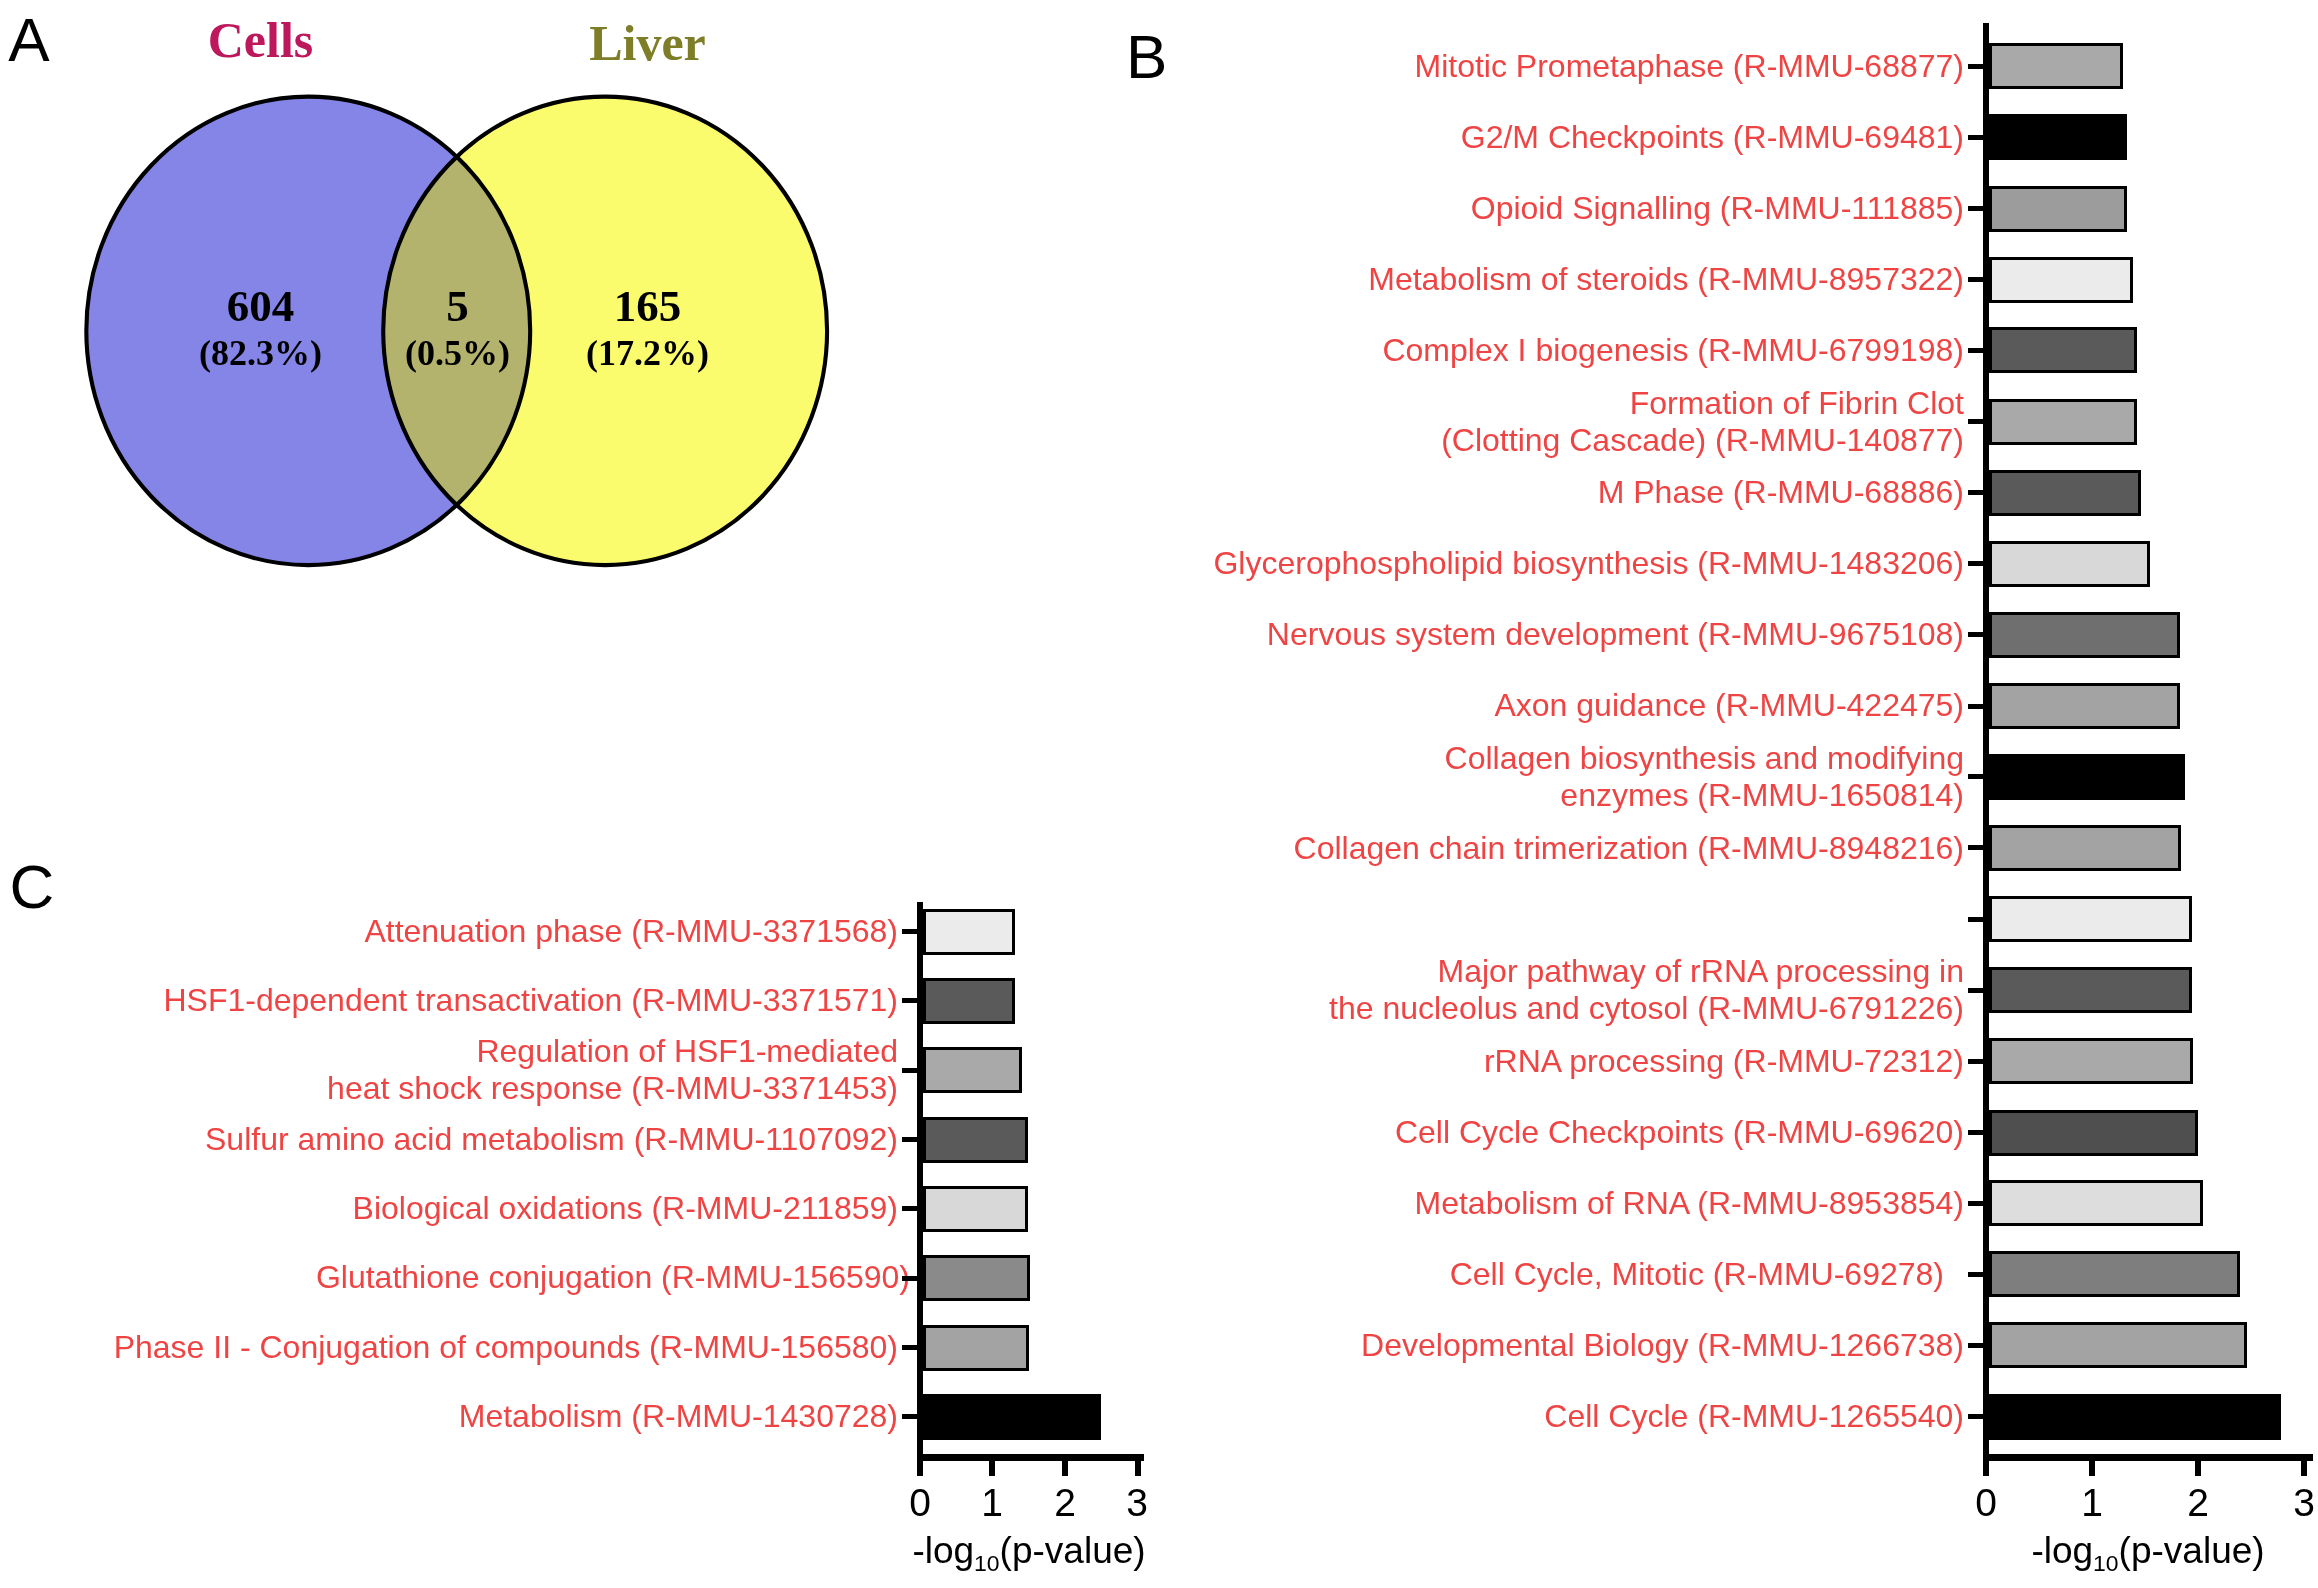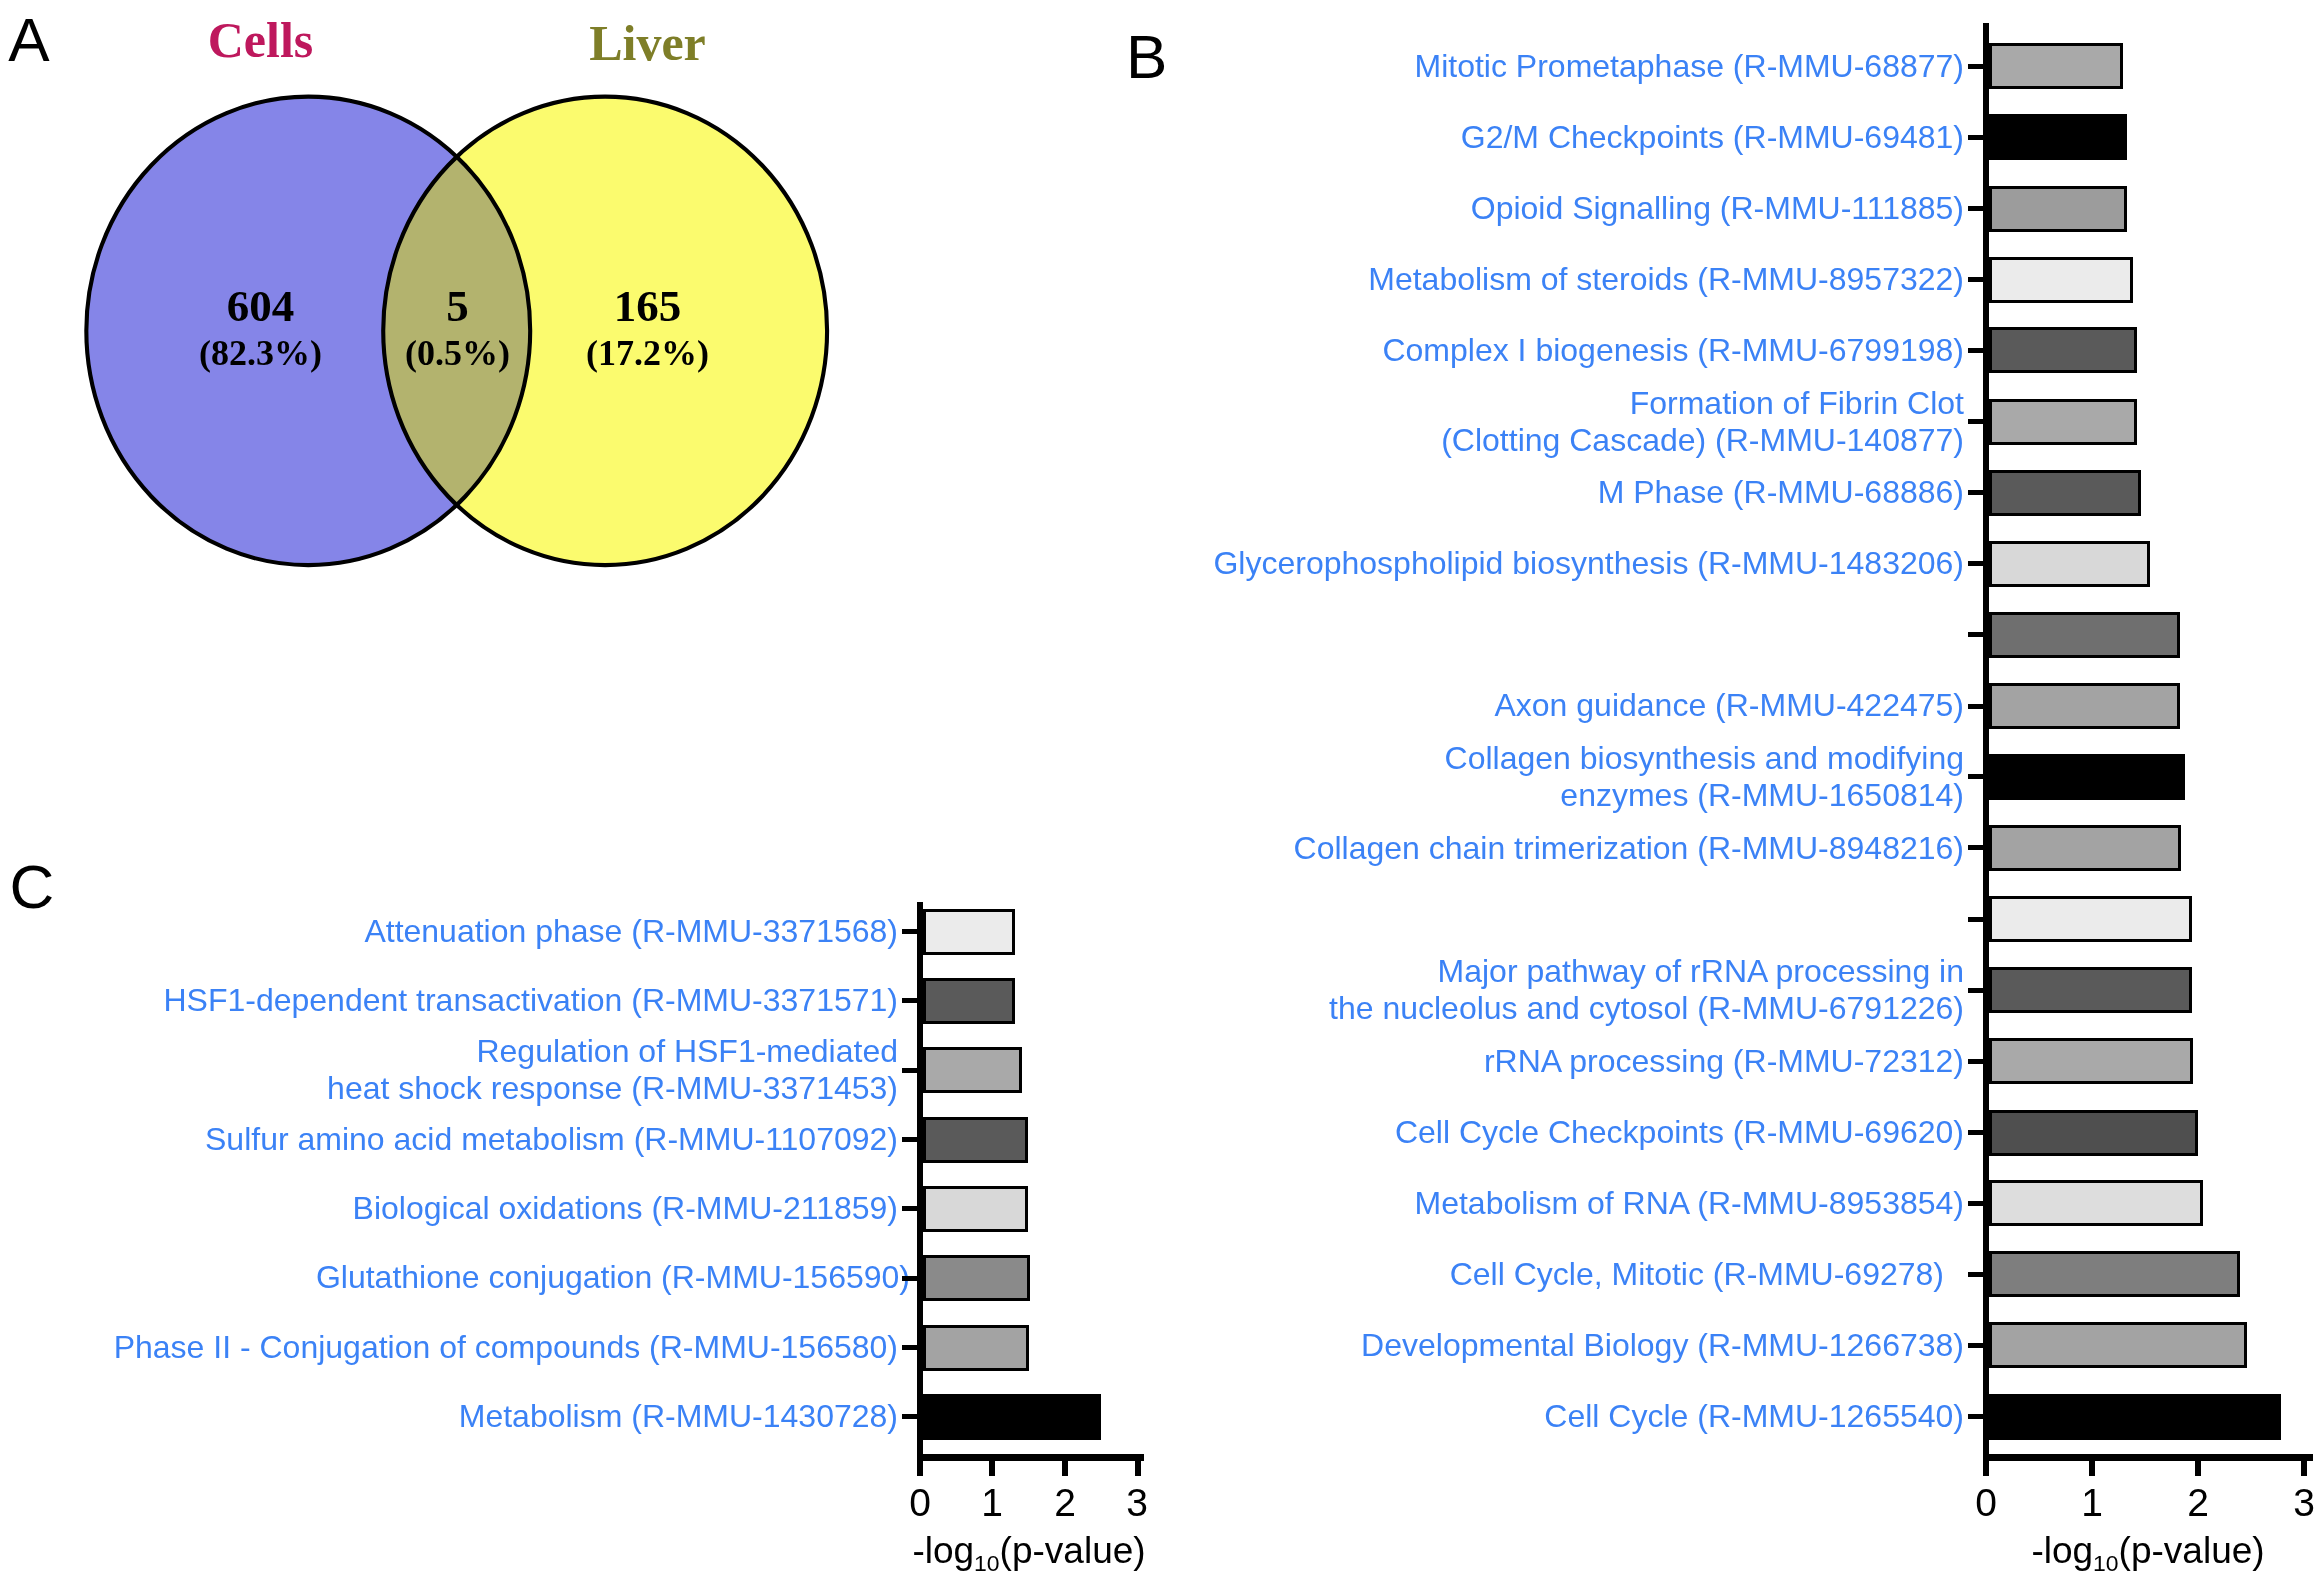--- a/index.html
+++ b/index.html
@@ -37,21 +37,21 @@
   .venn-count { font-size:45px; line-height:55px; }
   .venn-pct   { font-size:36px; line-height:39px; }
   .axis-line  { position:absolute; background:#000; }
   .bar-rect   { position:absolute; border:3.5px solid #000; box-sizing:border-box; }
   .bar-label  {
     position:absolute;
     text-align:right;
     white-space:nowrap;
     font-size:32px;
     line-height:37px;
-    color:#3b82f6;
+    color:#ef4444;
   }
   .tick-mark  { position:absolute; background:#000; }
   .tick-label {
     position:absolute;
     width:70px;
     text-align:center;
     font-size:39px;
     color:#000;
     line-height:41px;
   }
@@ -136,20 +136,21 @@
     <div class="bar-rect" style="left: 1989px; top: 327px; width: 148px; height: 46px; background: rgb(90, 90, 90);"></div>
     <div class="bar-label" style="right: 355px; top: 385px;">Formation of Fibrin Clot<br>(Clotting Cascade) (R-MMU-140877)</div>
     <div class="tick-mark" style="left: 1968px; top: 419px; width: 15.2px; height: 5.3px;"></div>
     <div class="bar-rect" style="left: 1989px; top: 399px; width: 148px; height: 46px; background: rgb(169, 169, 169);"></div>
     <div class="bar-label" style="right: 355px; top: 474px;">M Phase (R-MMU-68886)</div>
     <div class="tick-mark" style="left: 1968px; top: 490px; width: 15.2px; height: 5.3px;"></div>
     <div class="bar-rect" style="left: 1989px; top: 470px; width: 152px; height: 46px; background: rgb(90, 90, 90);"></div>
     <div class="bar-label" style="right: 355px; top: 545px;">Glycerophospholipid biosynthesis (R-MMU-1483206)</div>
     <div class="tick-mark" style="left: 1968px; top: 561px; width: 15.2px; height: 5.3px;"></div>
     <div class="bar-rect" style="left: 1989px; top: 541px; width: 161px; height: 46px; background: rgb(216, 216, 216);"></div>
+    <div class="bar-label" style="right: 355px; top: 616px;">Nervous system development (R-MMU-9675108)</div>
     <div class="tick-mark" style="left: 1968px; top: 632px; width: 15.2px; height: 5.3px;"></div>
     <div class="bar-rect" style="left: 1989px; top: 612px; width: 191px; height: 46px; background: rgb(111, 111, 111);"></div>
     <div class="bar-label" style="right: 355px; top: 687px;">Axon guidance (R-MMU-422475)</div>
     <div class="tick-mark" style="left: 1968px; top: 704px; width: 15.2px; height: 5.3px;"></div>
     <div class="bar-rect" style="left: 1989px; top: 683px; width: 191px; height: 46px; background: rgb(163, 163, 163);"></div>
     <div class="bar-label" style="right: 355px; top: 740px;">Collagen biosynthesis and modifying<br>enzymes (R-MMU-1650814)</div>
     <div class="tick-mark" style="left: 1968px; top: 774px; width: 15.2px; height: 5.3px;"></div>
     <div class="bar-rect" style="left: 1989px; top: 754px; width: 196px; height: 46px; background: rgb(0, 0, 0);"></div>
     <div class="bar-label" style="right: 355px; top: 830px;">Collagen chain trimerization (R-MMU-8948216)</div>
     <div class="tick-mark" style="left: 1968px; top: 845px; width: 15.2px; height: 5.3px;"></div>

